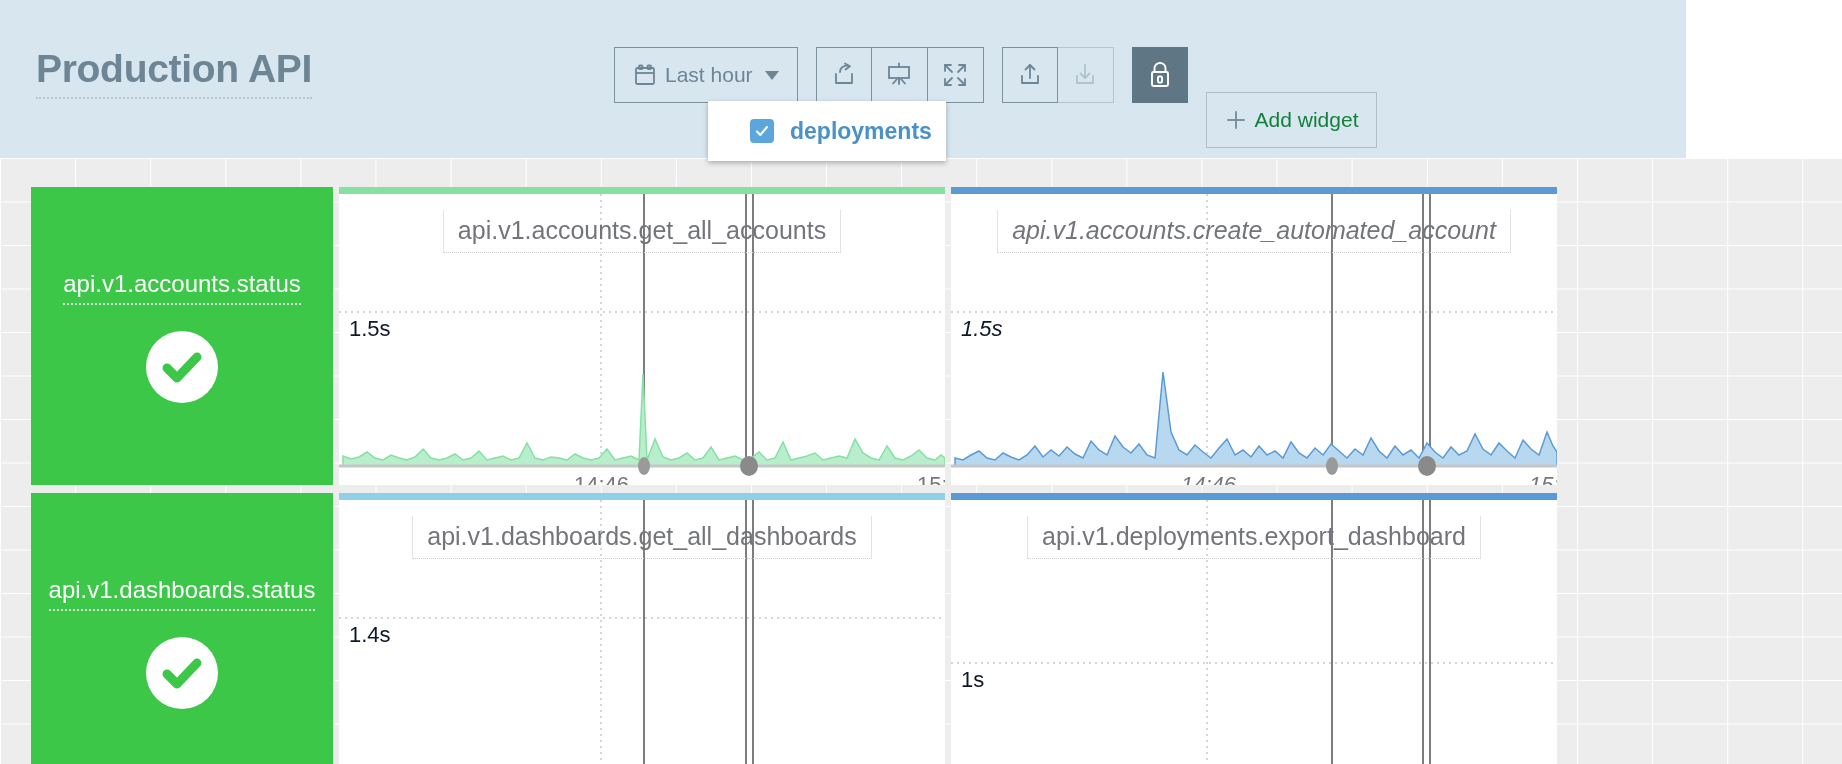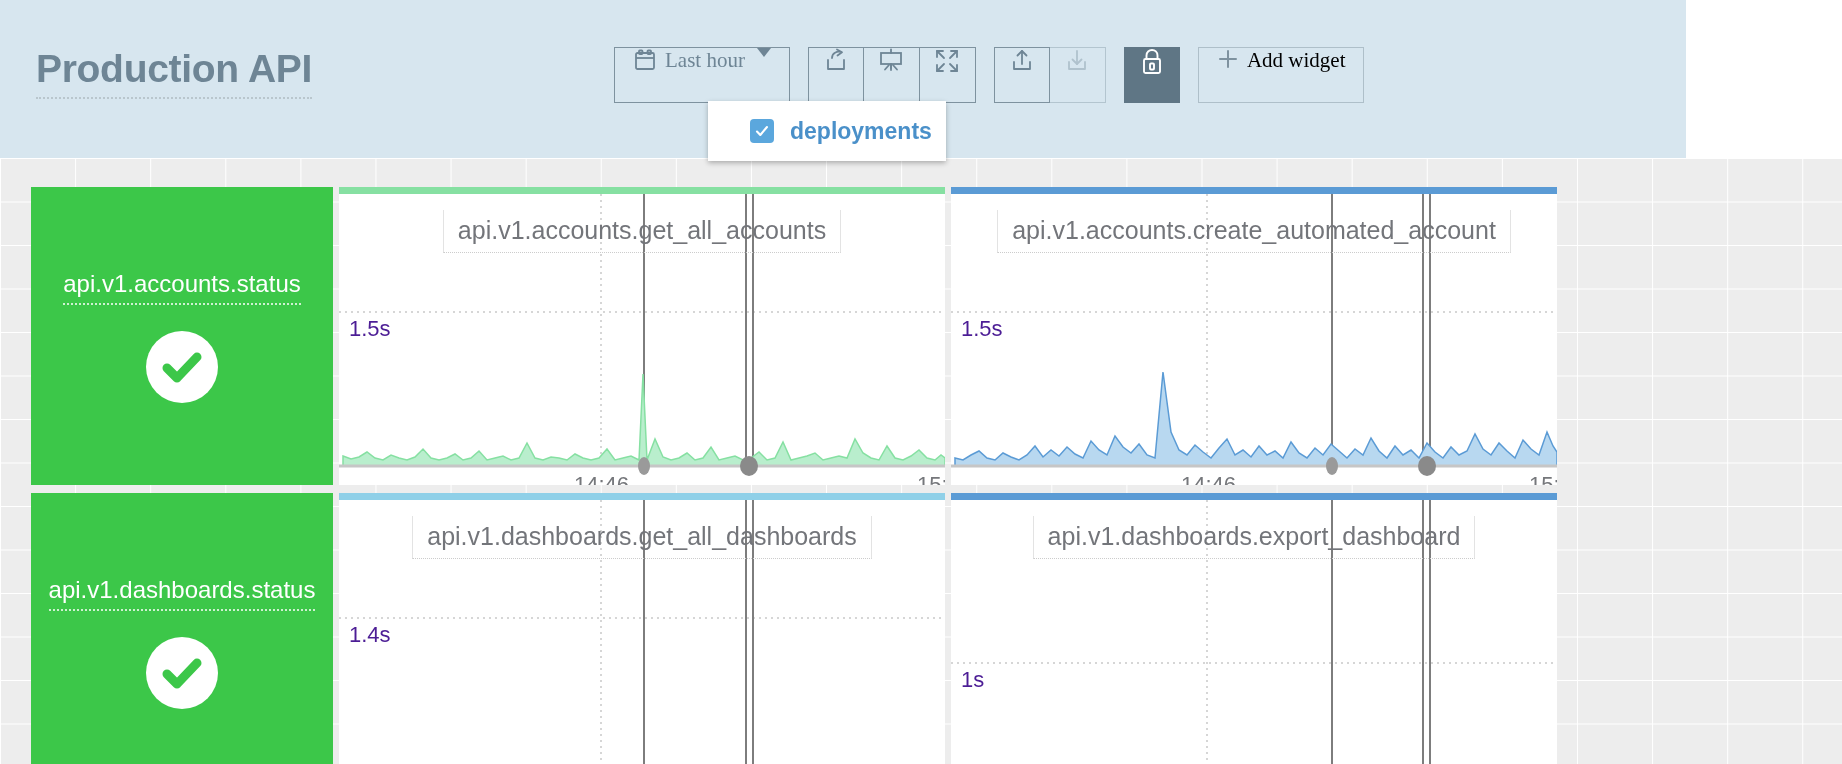--- a/index.html
+++ b/index.html
@@ -31,33 +31,32 @@
     position: absolute; left: 614px; top: 47px;
     height: 56px;
     display: flex; align-items: stretch;
   }
   .tb-group { display: flex; margin-right: 18px; }
   .tb-btn {
     height: 56px;
     border: 1px solid #7e929f;
     background: #d7e6ef;
     color: #6e8595;
-    display: flex; justify-content: center;
+    display: flex; align-items: center; justify-content: center;
     gap: 8px;
     font-size: 21px;
     padding: 0 18px;
     cursor: pointer;
     white-space: nowrap;
-    font-family: Liberation Serif, serif;
   }
   .tb-group .tb-btn + .tb-btn { border-left: none; }
   .tb-btn.icon-only { width: 56px; padding: 0; }
   .tb-btn.dark { background: #5f7685; border-color: #5f7685; color: #ffffff; }
   .tb-btn.muted { color: #a9bcc7; border-color: #b3c5cf; }
-  .tb-btn.ghost { border-color: #aebfc9; color: #000000; }
+  .tb-btn.ghost { border-color: #aebfc9; color: #15803d; margin-top: 45px; }
   .caret {
     width: 0; height: 0;
     border-left: 7px solid transparent;
     border-right: 7px solid transparent;
     border-top: 9px solid #6e8595;
     margin-left: 4px;
   }
   .tb-btn svg { display: block; }
 
   
@@ -140,21 +139,21 @@
   .chart-title span {
     display: inline-block;
     padding: 6px 14px 7px;
     border-left: 1px solid #e3e3e3;
     border-right: 1px solid #e3e3e3;
     border-bottom: 1px dotted #cccccc;
     white-space: nowrap;
   }
   .y-label {
     position: absolute;
-    font-size: 22px; color: #4c1d95;
+    font-size: 22px; color: #0f172a;
     pointer-events: none;
   }
   .chart-svg { position: absolute; left: 0; top: 0; }
   .x-label {
     position: absolute;
     font-size: 22px; color: #75777b;
     pointer-events: none;
     white-space: nowrap;
   }
 </style>
@@ -212,21 +211,21 @@
         <ellipse cx="410" cy="272" rx="9" ry="10" fill="#8a8a8a"></ellipse>
       </svg>
       <div class="chart-title">
         <span>api.v1.accounts.get_all_accounts</span>
       </div>
       <div class="y-label" style="left:10px; top:122px;">1.5s</div>
       <div class="x-label" style="left:235px; top:278px;">14:46</div>
       <div class="x-label" style="left:578px; top:278px;">15:2</div>
     </div>
 
-    <div class="widget chart-widget" style="left:951px; top:29px; width:606px; height:298px; border-top-color:#5b9bd5; position:absolute;">
+    <div class="widget chart-widget" style="left:951px; top:29px; width:606px; height:298px; border-top-color:#5b9bd5; position:absolute;font-style:italic;">
       <svg class="chart-svg" width="606" height="291" viewBox="0 0 606 291">
         <line x1="0" y1="118" x2="606" y2="118" stroke="#c9c9c9" stroke-width="1.5" stroke-dasharray="2,4"></line>
         <line x1="256" y1="0" x2="256" y2="272" stroke="#c9c9c9" stroke-width="1.5" stroke-dasharray="2,4"></line>
         <line x1="381" y1="0" x2="381" y2="272" stroke="#7d7d7d" stroke-width="2"></line>
         <line x1="472" y1="0" x2="472" y2="272" stroke="#7d7d7d" stroke-width="2"></line>
         <line x1="479" y1="0" x2="479" y2="272" stroke="#7d7d7d" stroke-width="2"></line>
         <path d="M4,264 L12,266 L20,261 L28,257 L36,264 L44,266 L52,259 L60,263 L68,266 L76,261
                  L84,252 L92,263 L100,256 L108,262 L116,253 L124,260 L132,264 L140,247 L148,256
                  L156,261 L164,242 L172,253 L180,259 L188,250 L196,261 L204,264 L212,178 L220,238
                  L228,256 L236,261 L244,251 L252,258 L260,264 L268,254 L276,245 L284,261 L292,256
@@ -265,21 +264,21 @@
     <div class="widget chart-widget" style="left:951px; top:335px; width:606px; height:298px; border-top-color:#5b9bd5; position:absolute;">
       <svg class="chart-svg" width="606" height="291" viewBox="0 0 606 291">
         <line x1="0" y1="163" x2="606" y2="163" stroke="#c9c9c9" stroke-width="1.5" stroke-dasharray="2,4"></line>
         <line x1="256" y1="0" x2="256" y2="291" stroke="#c9c9c9" stroke-width="1.5" stroke-dasharray="2,4"></line>
         <line x1="381" y1="0" x2="381" y2="291" stroke="#7d7d7d" stroke-width="2"></line>
         <line x1="472" y1="0" x2="472" y2="291" stroke="#7d7d7d" stroke-width="2"></line>
         <line x1="479" y1="0" x2="479" y2="291" stroke="#7d7d7d" stroke-width="2"></line>
       <path d="M0,291 L0.0,277.4 L31.9,280.8 L63.8,272.4 L95.7,279.1 L127.6,275.8 L159.5,270.7 L191.4,279.1 L223.3,274.1 L255.2,277.4 L287.1,267.3 L318.9,275.8 L350.8,279.1 L382.7,272.4 L414.6,277.4 L446.5,274.1 L478.4,279.1 L510.3,269.0 L542.2,275.8 L574.1,277.4 L606.0,272.4 L606,291 Z" fill="#5b9bd5" fill-opacity="0.45" stroke="#5b9bd5" stroke-width="1.5"></path>
         </svg>
       <div class="chart-title">
-        <span>api.v1.dashboards.export_dashboard</span>
+        <span>api.v1.deployments.export_dashboard</span>
       </div>
       <div class="y-label" style="left:10px; top:167px;">1s</div>
     </div>
 
   </div>
 
   <div class="header">
     <div class="page-title">Production API</div>
 
     <div class="toolbar">

